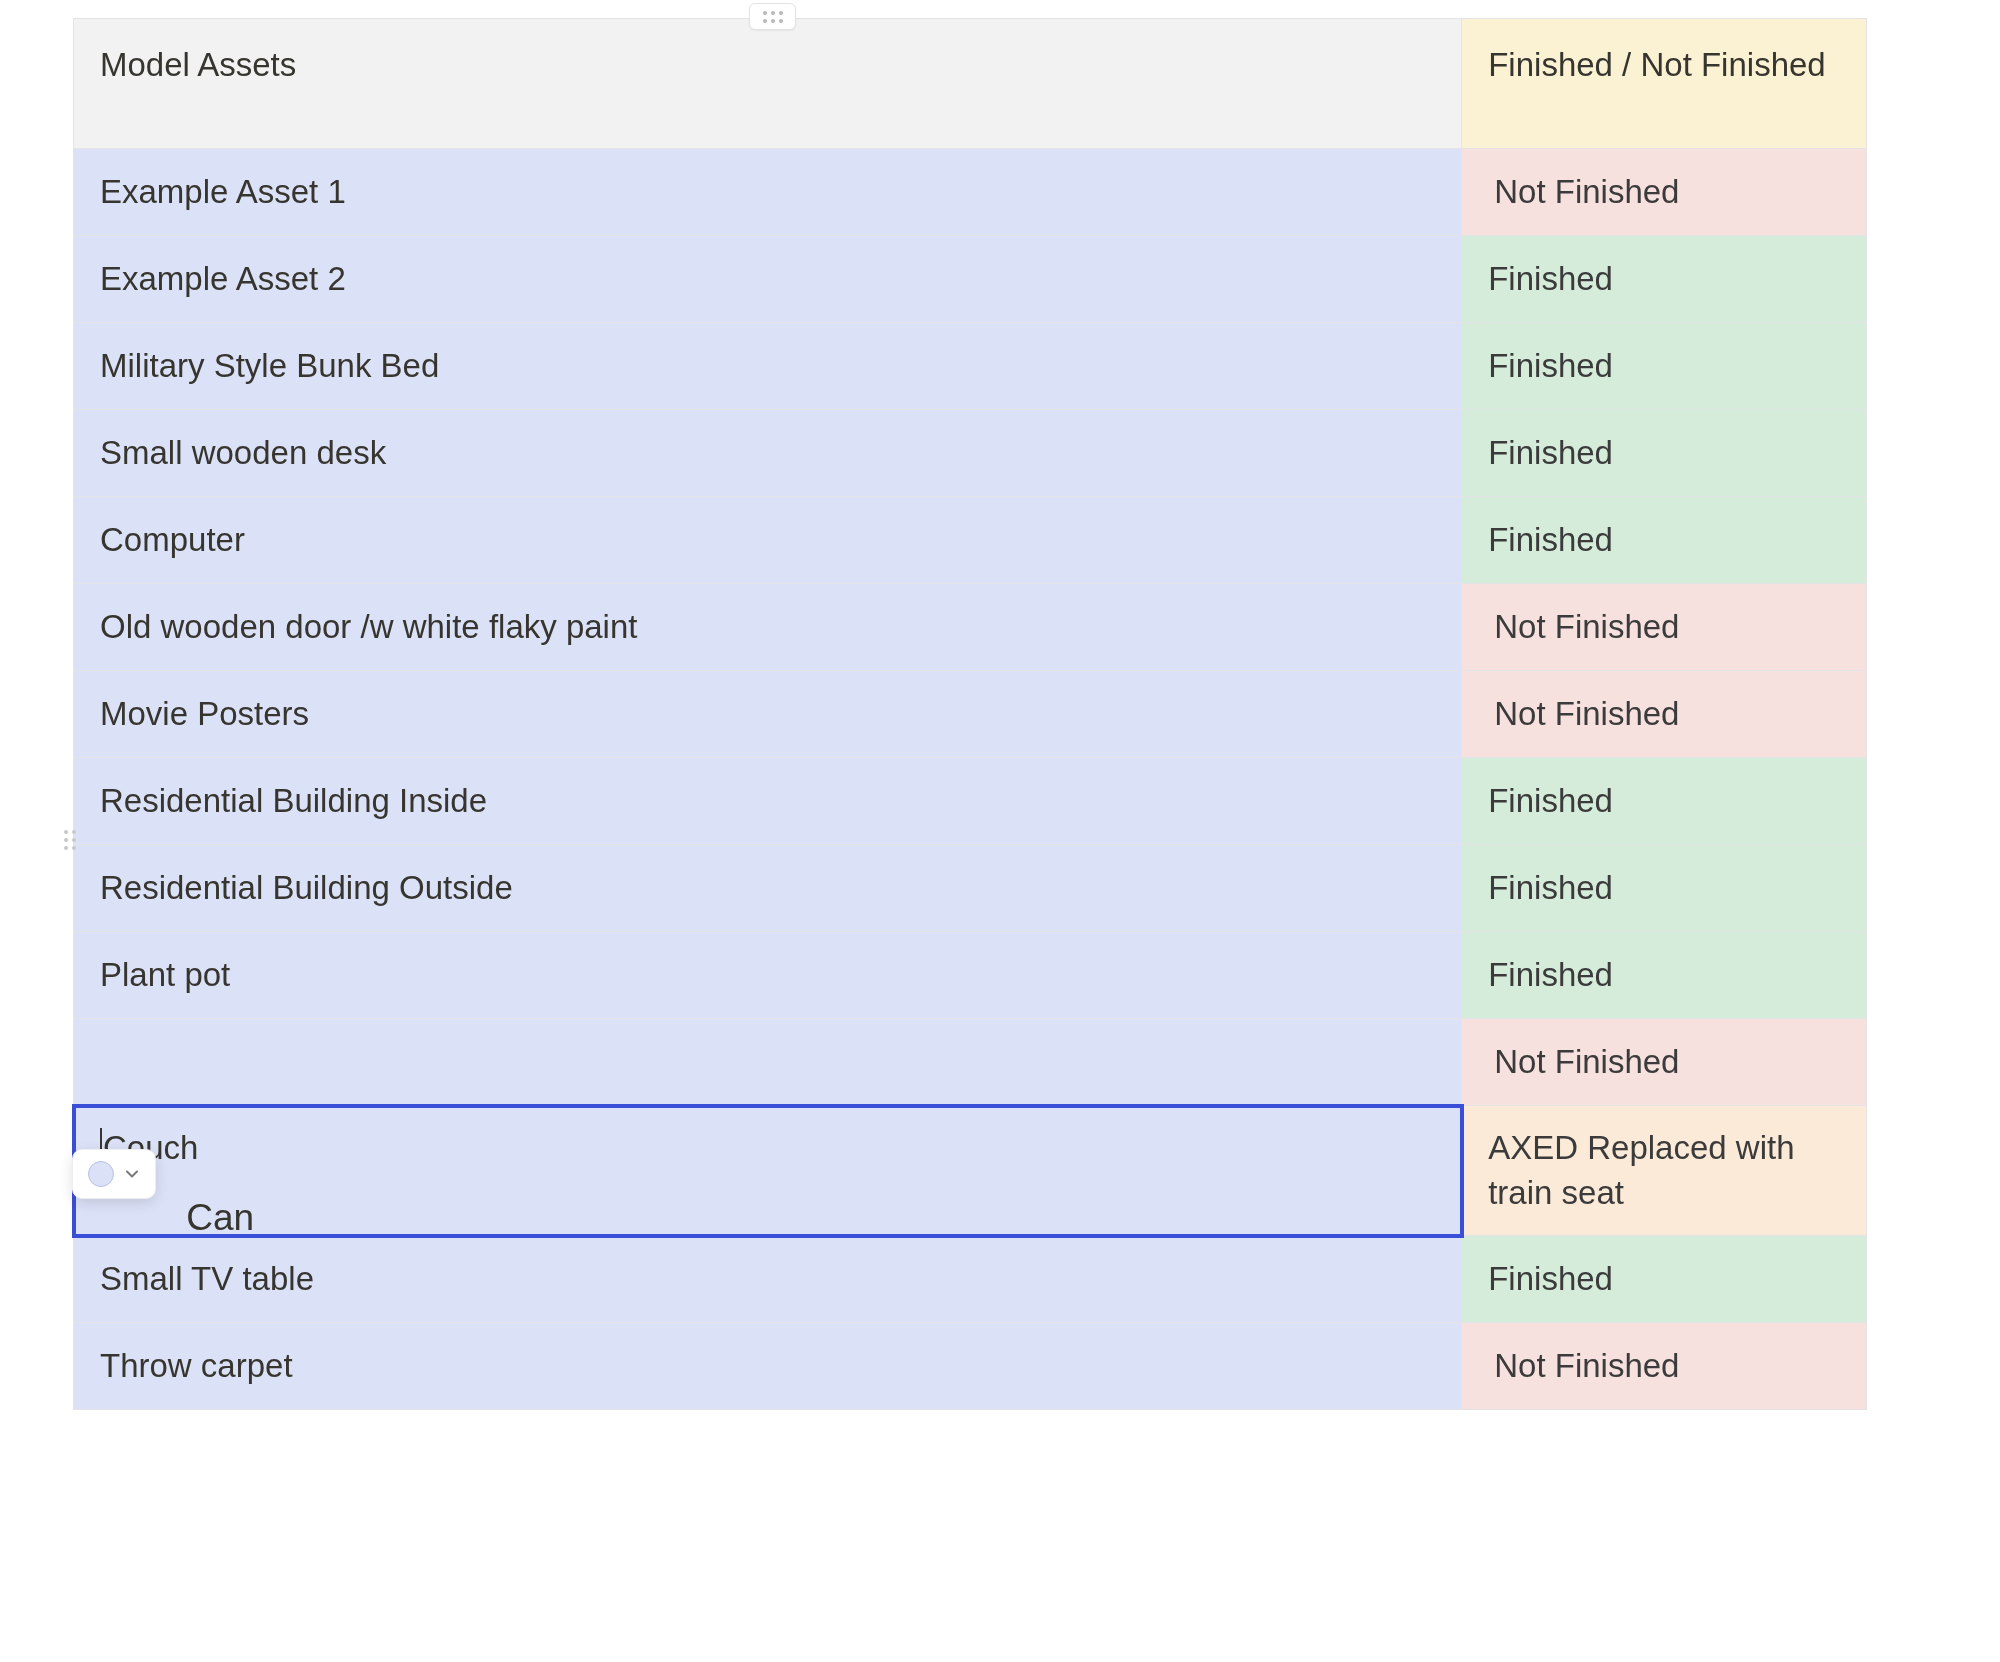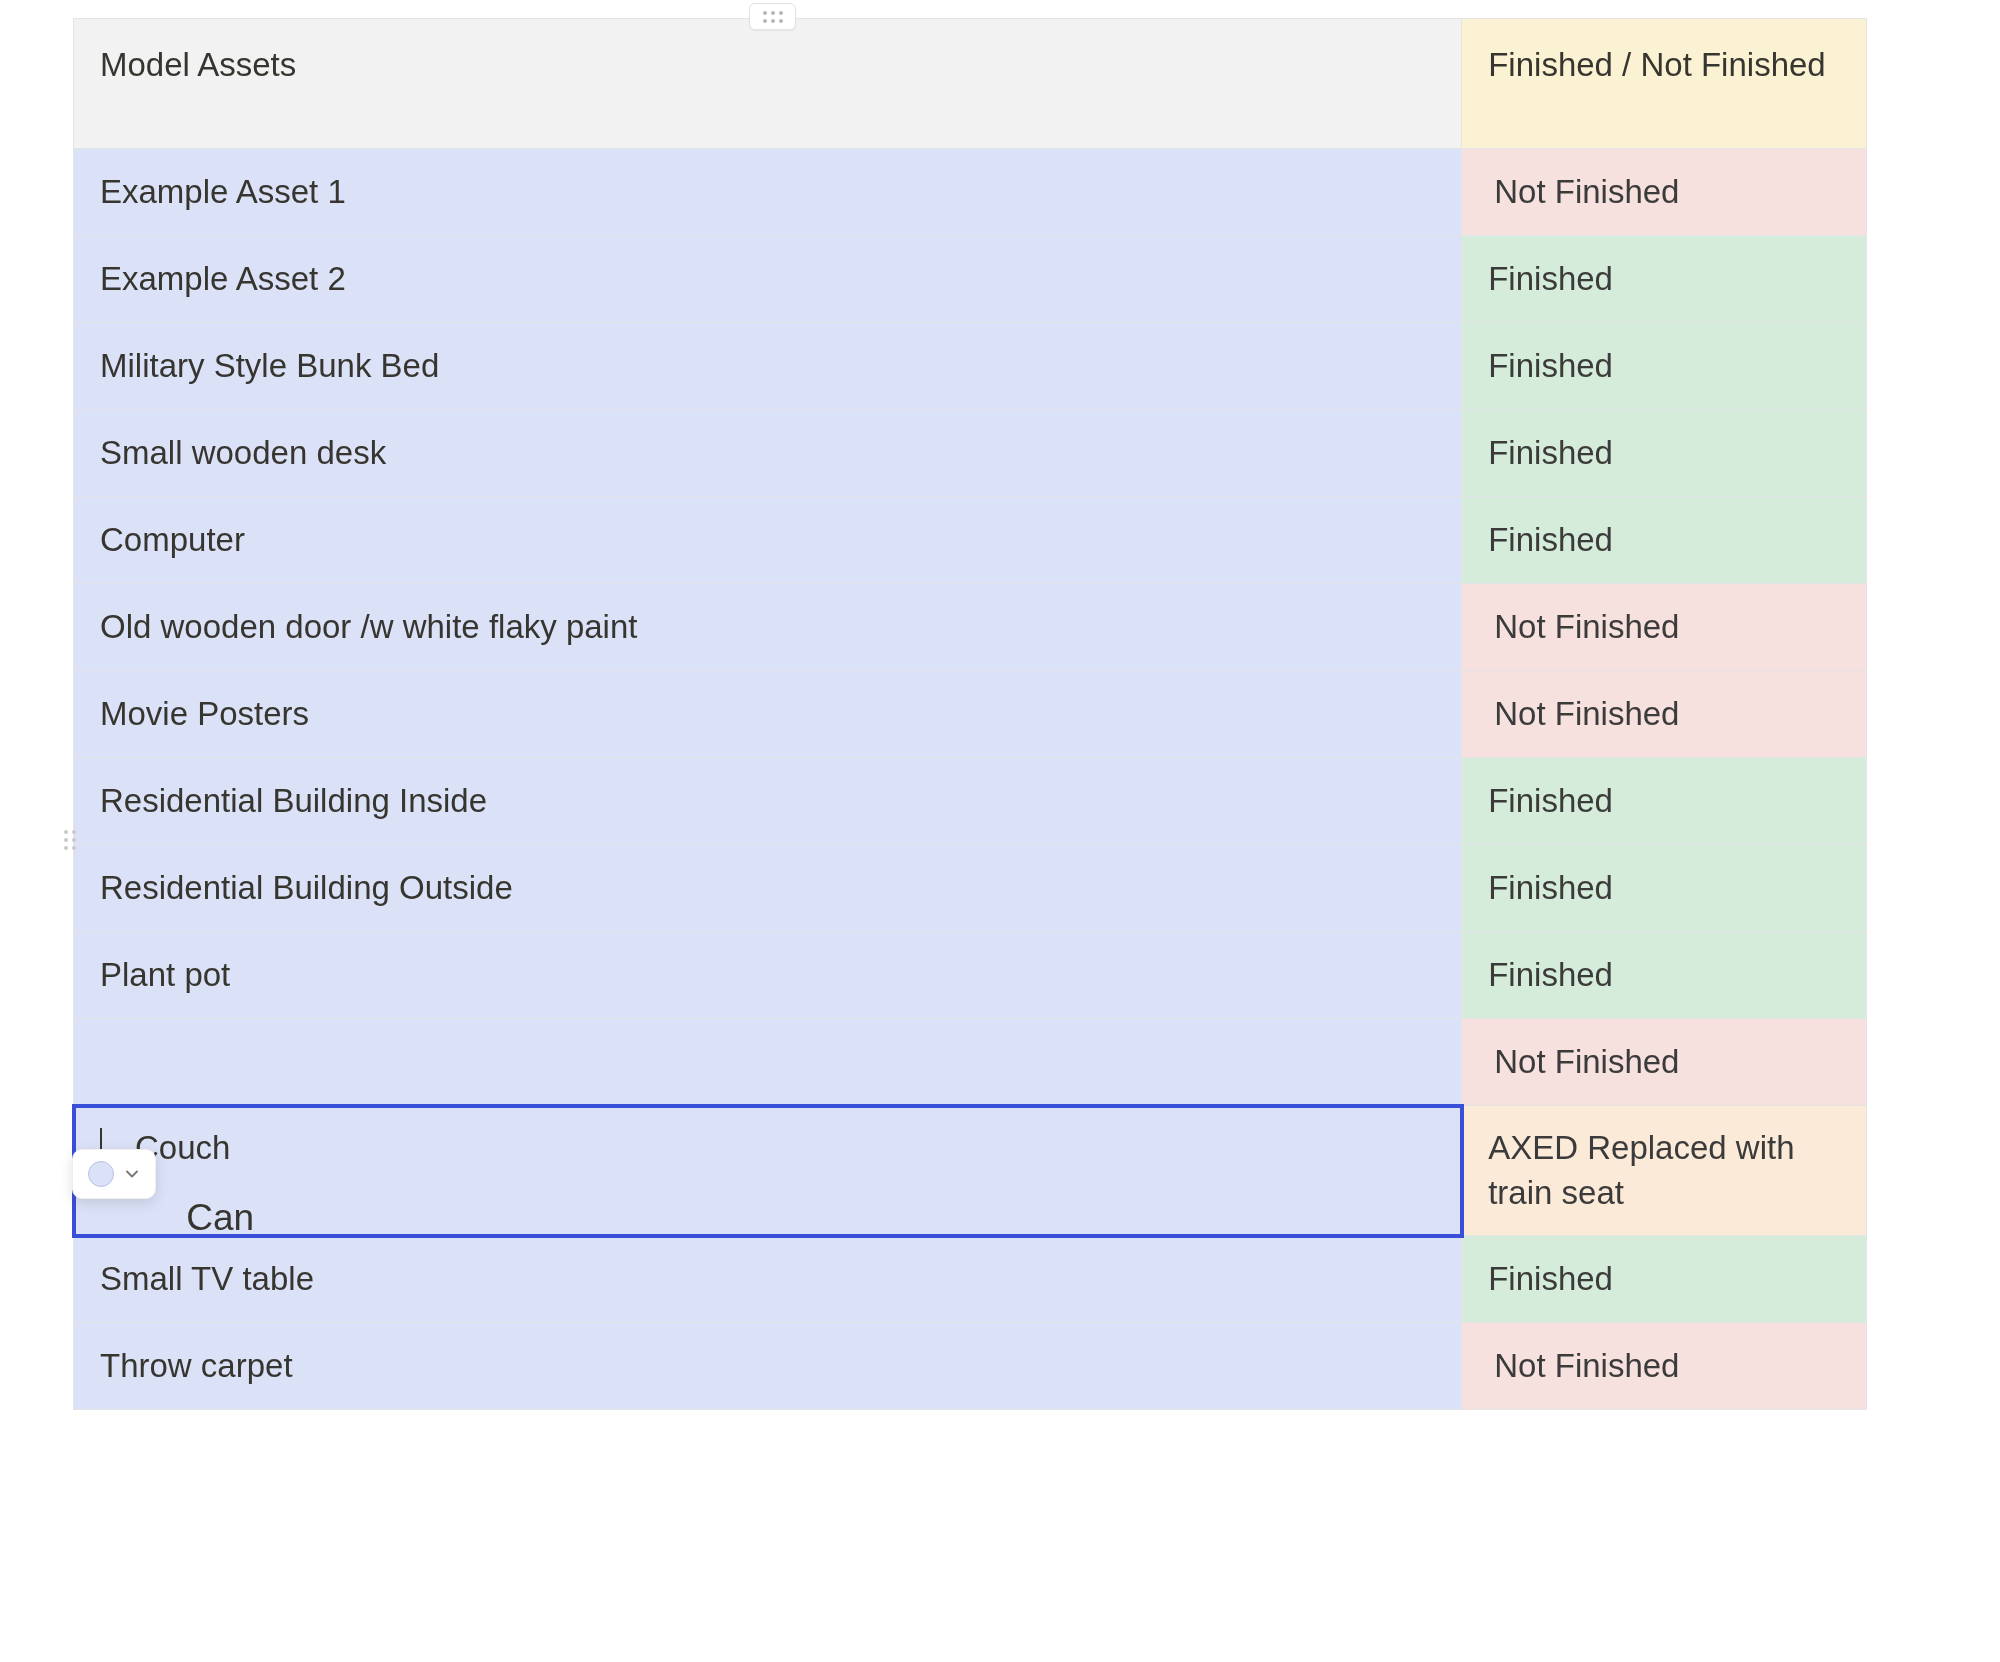--- a/index.html
+++ b/index.html
@@ -69,21 +69,20 @@
   .row.body .cell.status{ color:#3b3b3b; }
 
   .row.selected .cell.assets{
     outline:4px solid var(--selection);
     outline-offset:-2px;
     background:var(--blue-fill);
     z-index:5;
     position:relative;
     align-items:flex-start;
     padding-top:20px;
-    gap:32px;
   }
   .row.selected .cell{ min-height:130px; }
 
   .row.tall .cell{ min-height:130px; }
 
   
   .block-handle{
     position:absolute;
     left:749px;
     top:3px;

